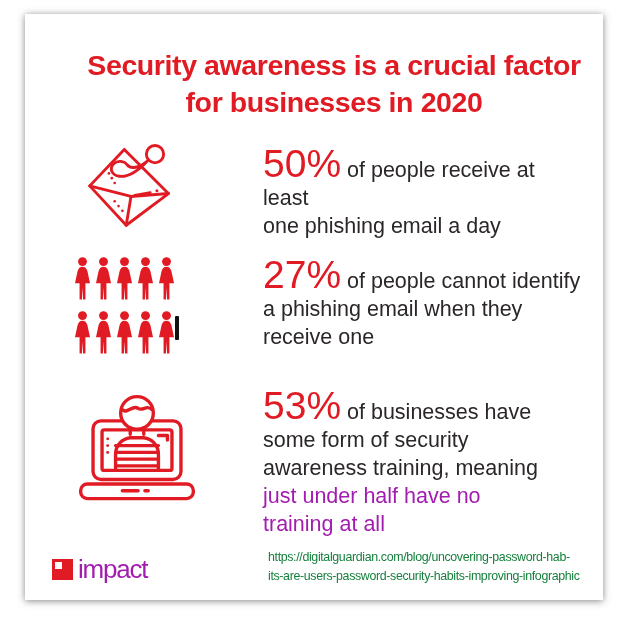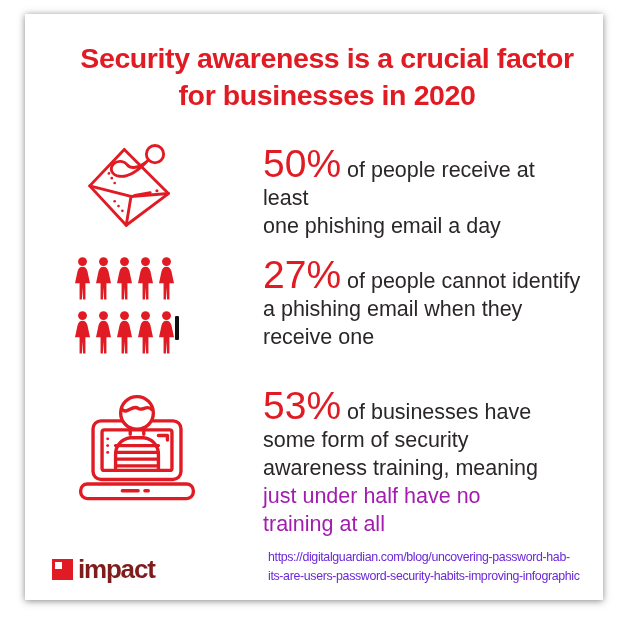--- a/index.html
+++ b/index.html
@@ -1,39 +1,39 @@
 <!DOCTYPE html>
 <html><head>
 <meta charset="utf-8">
 <style>
   html,body{margin:0;padding:0;background:#ffffff;}
   .stage{position:relative;width:628px;height:628px;background:#ffffff;overflow:hidden;
          font-family:"Liberation Sans", sans-serif;}
   .card{position:absolute;left:25px;top:14px;width:578px;height:586px;background:#ffffff;
         box-shadow:0 1px 7px rgba(70,70,70,.65);}
-  .title{position:absolute;left:0;top:26px;width:100%;margin:0;text-align:center;
+  .title{position:absolute;left:0;top:26px;width:100%;margin:7px;text-align:center;
          color:#e11b23;font-size:28.5px;line-height:37px;font-weight:bold;
          letter-spacing:-0.4px;white-space:pre-line;padding-left:13px;}
   .sec-icon{position:absolute;}
   .icon-envelope{left:58px;top:121px;width:96px;height:96px;}
   .people-grid{position:absolute;left:48px;top:242px;width:110px;display:flex;flex-wrap:wrap;
                row-gap:9px;column-gap:2px;}
   .people-grid svg{width:19px;height:45px;display:block;}
   .sliver{position:absolute;left:102px;top:60px;width:4px;height:24px;background:#131013;border-radius:1px;}
   .icon-laptop{left:50px;top:377px;width:124px;height:116px;}
   .sec-text{position:absolute;left:238px;width:320px;margin:0;color:#2b2728;
             font-size:21.5px;line-height:28px;white-space:pre-line;}
   .t1{top:136px;} .t2{top:247px;} .t3{top:378px;}
   .stat{color:#e11b23;font-size:39px;line-height:28px;}
   .red-part{display:block;color:#a21caf;}
   .footer-logo{position:absolute;left:27px;top:545px;display:flex;align-items:center;gap:5px;}
   .logo-mark{position:relative;width:21px;height:21px;background:#e11b23;display:inline-block;}
   .logo-mark .inner-sq{position:absolute;left:3px;top:3px;width:7px;height:7px;background:#ffffff;}
-  .logo-text{color:#7f1d1d;font-size:26px;font-weight:bold;letter-spacing:-1.2px;line-height:21px;}
-  .source-url{position:absolute;left:243px;top:534px;width:345px;margin:0;color:#6d28d9;
+  .logo-text{color:#a21caf;font-size:26px;font-weight:normal;letter-spacing:-1.2px;line-height:21px;}
+  .source-url{position:absolute;left:243px;top:534px;width:345px;margin:0;color:#15803d;
               font-size:12.4px;line-height:19px;letter-spacing:-0.35px;white-space:pre-line;}
   svg .st{stroke:#e11b23;stroke-width:3;fill:none;stroke-linecap:round;stroke-linejoin:round;}
   svg .stf{stroke:#e11b23;stroke-width:3;fill:#ffffff;stroke-linecap:round;stroke-linejoin:round;}
   svg .dot{fill:#e11b23;stroke:none;}
 </style>
 </head>
 <body>
 
 <div class="stage">
   <div class="card">

